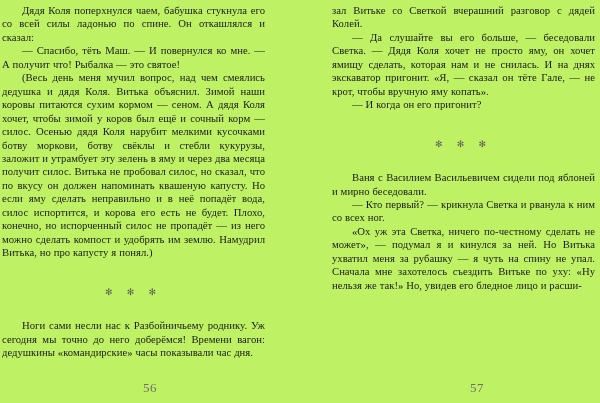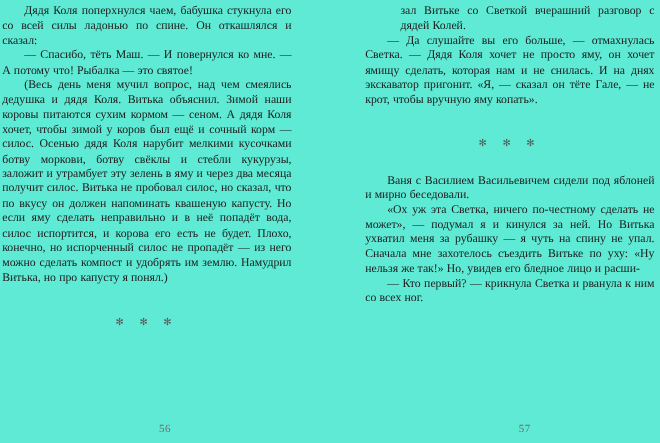--- a/index.html
+++ b/index.html
@@ -12,21 +12,21 @@
     height: 403px;
     overflow: hidden;
     font-family: "Liberation Serif", "DejaVu Serif", serif;
     color: #1b1b1b;
   }
   .spread {
     position: relative;
     width: 600px;
     height: 403px;
     display: flex;
-    background: #5eead4;
+    background: #bef264;
   }
   .page {
     position: relative;
     height: 403px;
     box-sizing: border-box;
   }
   .page-left {
     width: 300px;
     padding: 0 35px 0 2px;
   }
@@ -43,21 +43,20 @@
     text-justify: inter-word;
     text-indent: 20px;
     font-size: 10.7px;
     line-height: 13.45px;
     letter-spacing: 0.01px;
     word-spacing: 0.2px;
     hyphens: manual;
   }
   p.para.cont {
     text-indent: 0;
-    margin-left: 32px;
   }
   .sep {
     text-align: center;
     font-size: 9px;
     line-height: 13.45px;
     letter-spacing: 6px;
     color: #5a5a5a;
     padding: 13px 0 13px 0;
     margin: 0;
     user-select: none;
@@ -69,47 +68,49 @@
   .sep-right {
     padding-top: 26px;
     padding-bottom: 20px;
   }
   .folio {
     position: absolute;
     bottom: 7px;
     width: 100%;
     left: 0;
     text-align: center;
-    font-size: 10px;
+    font-size: 13px;
     color: #6e6e6e;
     letter-spacing: 0.4px;
   }
   .folio-left { padding-right: 33px; }
   .folio-right { padding-left: 27px; }
 </style>
 </head>
 <body>
 
 <div class="spread">
 
   <div class="page page-left">
     <div class="textblock">
       <p class="para">Дядя Коля поперхнулся чаем, бабушка стукнула его со всей силы ладонью по спине. Он откашлялся и сказал:</p>
-      <p class="para">— Спасибо, тёть Маш. — И повернулся ко мне. — А потому что! Рыбалка — это святое!</p>
+      <p class="para">— Спасибо, тёть Маш. — И повернулся ко мне. — А получит что! Рыбалка — это святое!</p>
       <p class="para">(Весь день меня мучил вопрос, над чем смеялись дедушка и дядя Коля. Витька объяснил. Зимой наши коровы питаются сухим кормом — сеном. А дядя Коля хочет, чтобы зимой у коров был ещё и сочный корм — силос. Осенью дядя Коля нарубит мелкими кусочками ботву моркови, ботву свёклы и стебли кукурузы, заложит и утрамбует эту зелень в яму и через два месяца получит силос. Витька не пробовал силос, но сказал, что по вкусу он должен напоминать квашеную капусту. Но если яму сделать неправильно и в неё попадёт вода, силос испортится, и корова его есть не будет. Плохо, конечно, но испорченный силос не пропадёт — из него можно сделать компост и удобрять им землю. Намудрил Витька, но про капусту я понял.)</p>
       <p class="sep sep-left">✻ ✻ ✻</p>
+      <p class="para">Ноги сами несли нас к Разбойничьему роднику. Уж сегодня мы точно до него доберёмся! Времени вагон: дедушкины «командирские» часы показывали час дня.</p>
     </div>
     <div class="folio folio-left">56</div>
   </div>
 
   <div class="page page-right">
     <div class="textblock">
       <p class="para cont">зал Витьке со Светкой вчерашний разговор с дядей Колей.</p>
-      <p class="para">— Да слушайте вы его больше, — отмахнулась Светка. — Дядя Коля хочет не просто яму, он хочет ямищу сделать, которая нам и не снилась. И на днях экскаватор пригонит. «Я, — сказал он тёте Гале, — не крот, чтобы вручную яму копать».</p>
+      <p class="para">— Да слушайте вы его больше, — беседовали Светка. — Дядя Коля хочет не просто яму, он хочет ямищу сделать, которая нам и не снилась. И на днях экскаватор пригонит. «Я, — сказал он тёте Гале, — не крот, чтобы вручную яму копать».</p>
+      <p class="para">— И когда он его пригонит?</p>
       <p class="sep sep-right">✻ ✻ ✻</p>
       <p class="para">Ваня с Василием Васильевичем сидели под яблоней и мирно беседовали.</p>
+      <p class="para">— Кто первый? — крикнула Светка и рванула к ним со всех ног.</p>
       <p class="para">«Ох уж эта Светка, ничего по-честному сделать не может», — подумал я и кинулся за ней. Но Витька ухватил меня за рубашку — я чуть на спину не упал. Сначала мне захотелось съездить Витьке по уху: «Ну нельзя же так!» Но, увидев его бледное лицо и расши-</p>
-      <p class="para">— Кто первый? — крикнула Светка и рванула к ним со всех ног.</p>
     </div>
     <div class="folio folio-right">57</div>
   </div>
 
 </div>
 
 </body></html>

